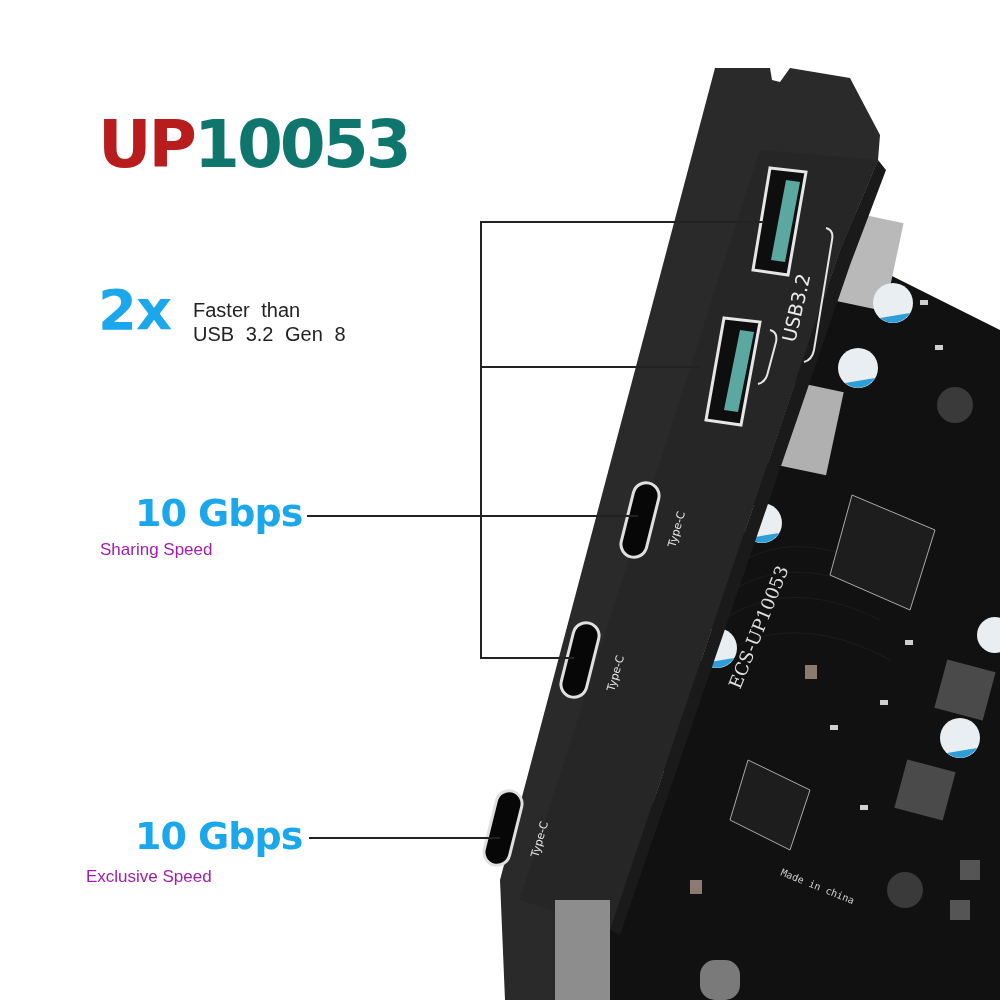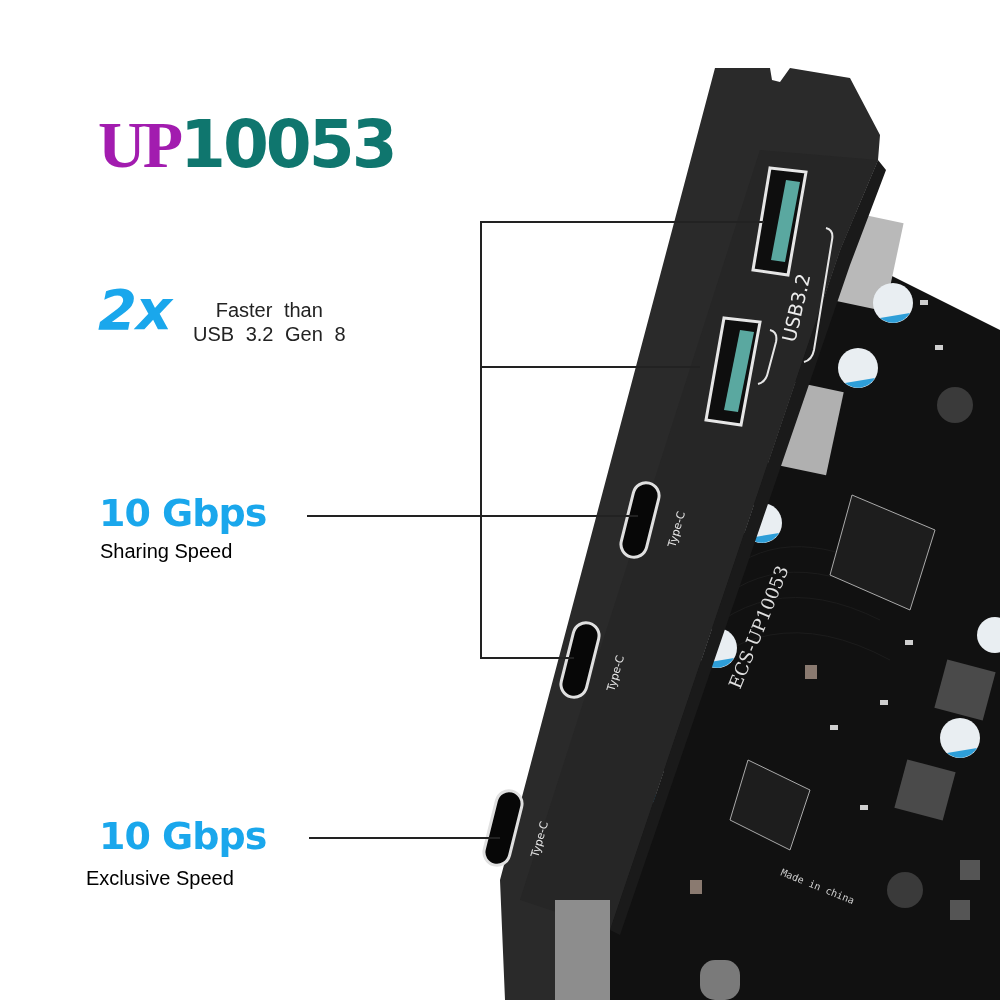--- a/index.html
+++ b/index.html
@@ -1,25 +1,25 @@
 <!DOCTYPE html>
 <html><head>
 <meta charset="utf-8">
 <style>
   html, body { margin: 0; padding: 0; }
   body { width: 1000px; height: 1000px; background: #ffffff; position: relative; overflow: hidden; font-family: "Liberation Sans", sans-serif; }
   .abs { position: absolute; }
   .title { left: 98px; top: 112px; font-family: "DejaVu Sans", sans-serif; font-weight: 900; font-size: 66px; letter-spacing: -3px; line-height: 1; }
-  .title .up { color: #a21caf; font-family: Liberation Serif, serif; }
+  .title .up { color: #b91c1c; }
   .title .num { color: #0f766e; }
   .feature-big { font-family: "DejaVu Sans", sans-serif; font-weight: 900; color: #1aa7ec; line-height: 1; }
-  .f1-big { left: 98px; top: 282px; font-size: 56px; letter-spacing: -1px; font-style: italic; }
-  .f1-text { left: 193px; top: 298px; font-size: 20px; color: #222; line-height: 24px; word-spacing: 6px; text-align: center; }
-  .speed-big { font-size: 38px; letter-spacing: -1px; }
-  .speed-sub { font-size: 20px; color: #000000; }
+  .f1-big { left: 98px; top: 282px; font-size: 56px; letter-spacing: -1px; }
+  .f1-text { left: 193px; top: 298px; font-size: 20px; color: #222; line-height: 24px; word-spacing: 6px; }
+  .speed-big { font-size: 38px; letter-spacing: -1px; margin-left: 36px; }
+  .speed-sub { font-size: 17px; color: #a21caf; }
   .f2-big { left: 99px; top: 494px; }
   .f2-sub { left: 100px; top: 540px; }
   .f3-big { left: 99px; top: 817px; }
   .f3-sub { left: 86px; top: 867px; }
   svg.card { position: absolute; left: 0; top: 0; }
 </style>
 </head>
 <body>
 
 <svg class="card" width="1000" height="1000" viewBox="0 0 1000 1000">

